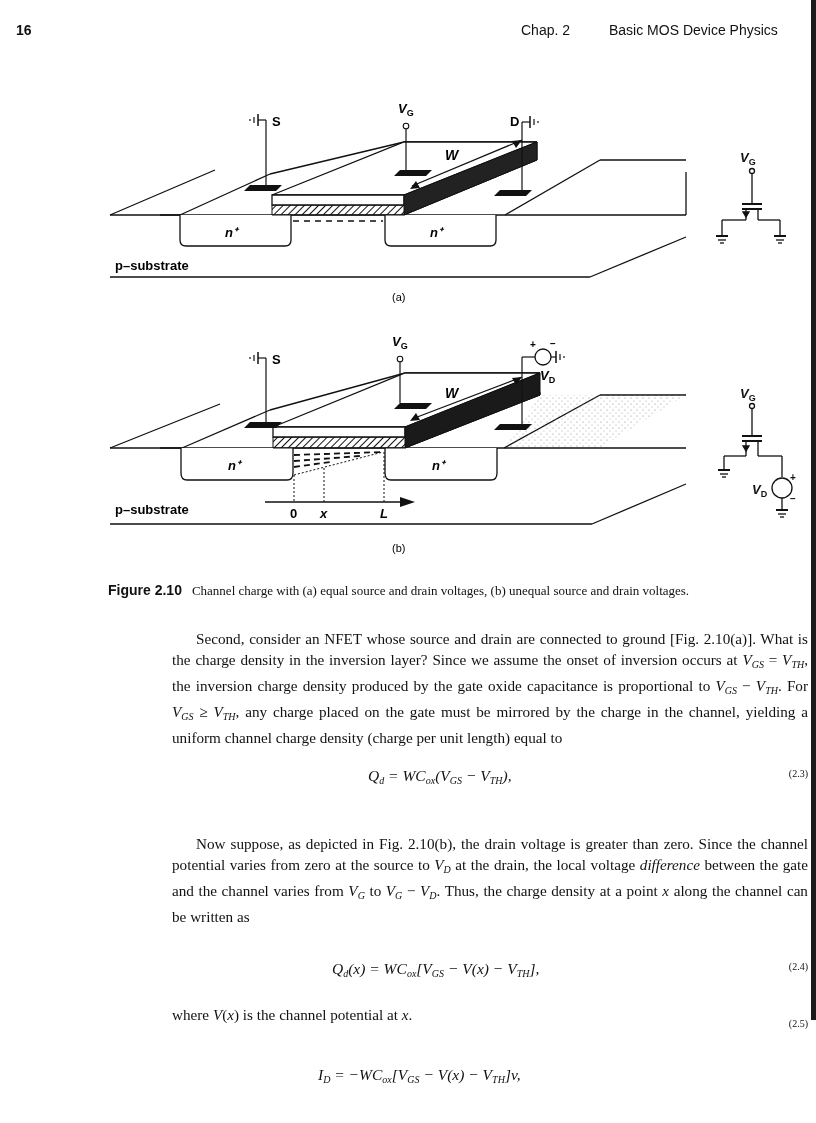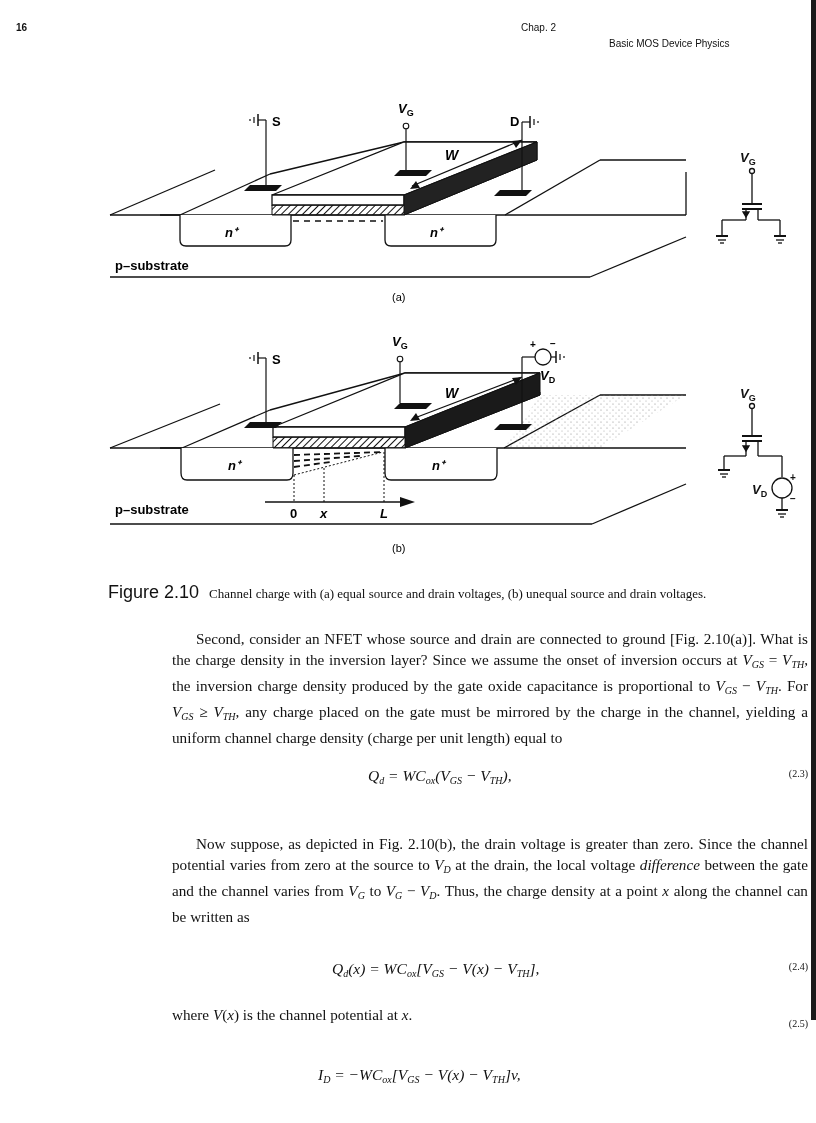--- a/index.html
+++ b/index.html
@@ -1,26 +1,26 @@
 <!DOCTYPE html>
 <html><head>
 <meta charset="utf-8">
 <style>
   html, body { margin:0; padding:0; background:#fff; }
   body { width:816px; height:1123px; position:relative; overflow:hidden; color:#111; }
   .page { position:absolute; left:0; top:0; width:816px; height:1123px; }
   .edge-bar { position:absolute; left:811px; top:0; width:5px; height:1020px; background:#1a1a1a; }
-  .running-head { position:absolute; top:12px; left:0; width:816px; height:20px; font-family:"Liberation Sans", sans-serif; font-size:10px; }
+  .running-head { position:absolute; top:12px; left:0; width:816px; height:20px; font-family:"Liberation Sans", sans-serif; font-size:14px; }
   .page-num { position:absolute; left:16px; top:10px; font-weight:bold; }
   .chap { position:absolute; left:521px; top:10px; }
-  .chap-title { position:absolute; left:609px; top:26px; }
+  .chap-title { position:absolute; left:609px; top:10px; }
   svg text { font-family:"Liberation Sans", sans-serif; }
   .fig { position:absolute; left:0; width:816px; }
   .caption { position:absolute; left:108px; top:582px; width:710px; font-size:13px; font-family:"Liberation Serif", serif; white-space:nowrap; }
-  .caption .lbl { font-family:"Liberation Sans", sans-serif; font-weight:normal; font-size:18px; margin-right:10px; }
+  .caption .lbl { font-family:"Liberation Sans", sans-serif; font-weight:bold; font-size:14px; margin-right:10px; }
   .para { position:absolute; left:172px; width:636px; font-family:"Liberation Serif", serif; font-size:15.2px; line-height:21px; text-align:justify; }
   .para.indent { text-indent:24px; }
   .eq { position:absolute; font-family:"Liberation Serif", serif; font-size:15.5px; font-style:italic; white-space:nowrap; }
   .eqnum { position:absolute; right:8px; font-family:"Liberation Serif", serif; font-size:10px; }
   sub { font-size:10px; vertical-align:-3px; }
   i { font-style:italic; }
 </style>
 </head>
 <body>
 

